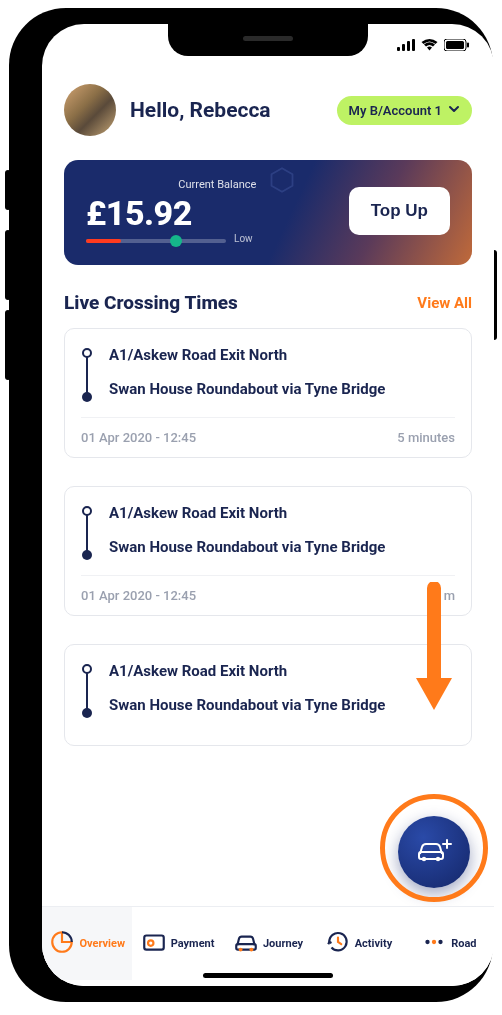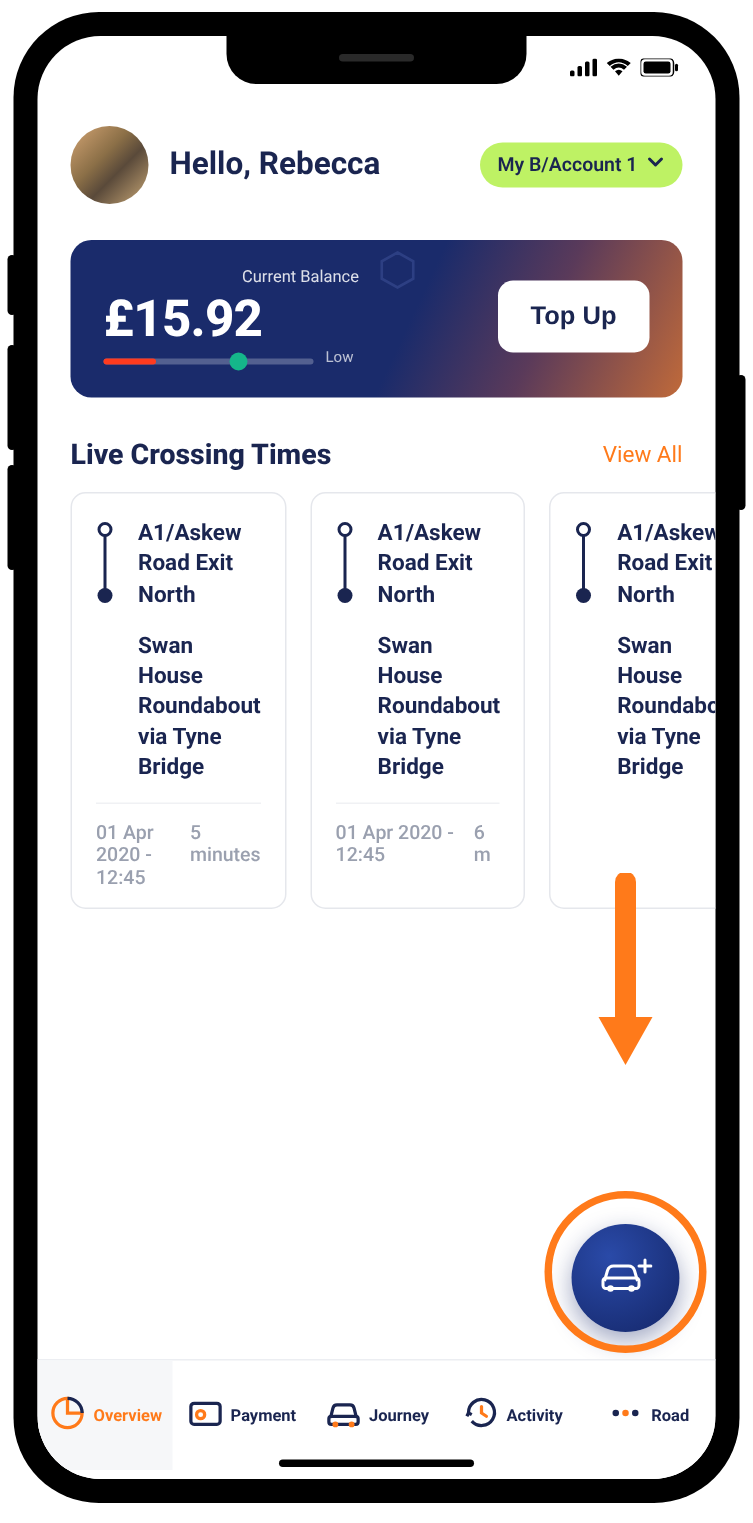--- a/index.html
+++ b/index.html
@@ -40,20 +40,21 @@
 
   .screen {
     width: 100%;
     height: 100%;
     background: #fff;
     border-radius: 42px;
     overflow: hidden;
     position: relative;
     display: flex;
     flex-direction: column;
+    margin-left: 17px;
   }
   .notch {
     position: absolute;
     top: 0;
     left: 50%;
     transform: translateX(-50%);
     width: 200px;
     height: 32px;
     background: #000;
     border-radius: 0 0 20px 20px;
@@ -199,25 +200,25 @@
     align-items: center;
     margin-bottom: 14px;
   }
   .section-title {
     font-size: 19px;
     font-weight: 800;
     color: #1a2550;
   }
   .view-all {
     color: #ff7a1a;
-    font-weight: 400;
+    font-weight: 700;
     font-size: 15px;
   }
 
-  .cards { display: flex; flex-direction: row; gap: 16px; }
+  .cards { display: flex; flex-direction: column; gap: 28px; }
   .route-card {
     border: 1px solid #e5e7ec;
     border-radius: 10px;
     padding: 16px 16px 12px;
     background: #fff;
   }
   .route-body {
     display: flex;
     gap: 14px;
     margin-bottom: 14px;

